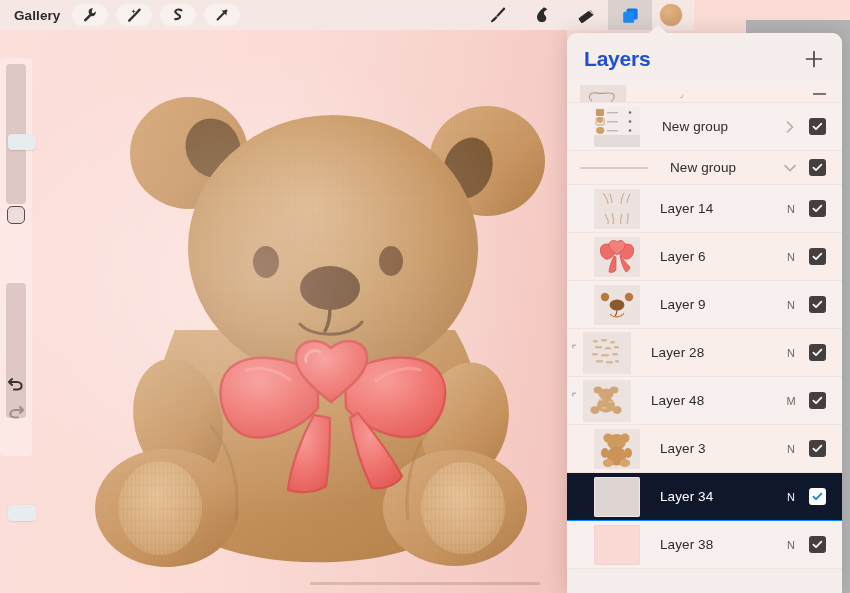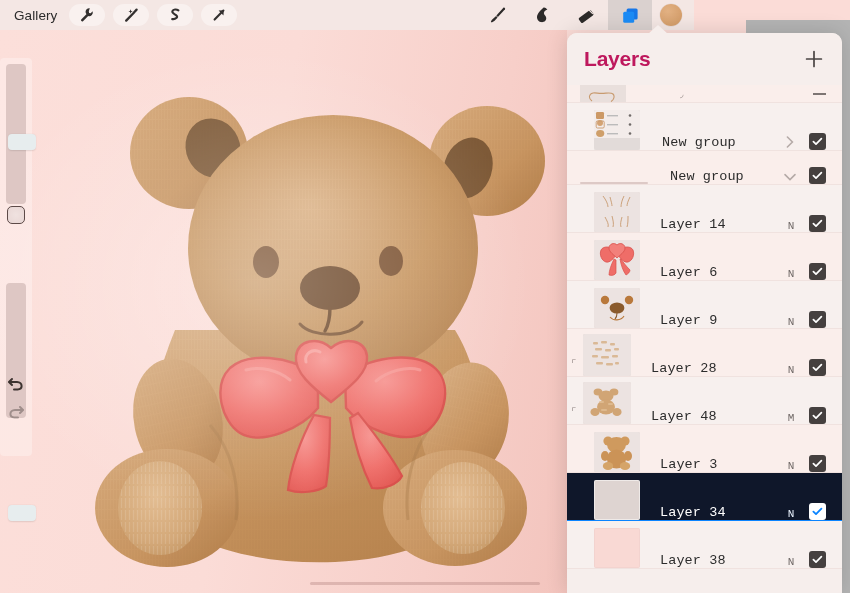--- a/index.html
+++ b/index.html
@@ -28,20 +28,21 @@
     position:absolute; left:310px; top:582px; width:230px; height:3px;
     background:rgba(160,110,105,0.30); border-radius:2px;
   }
 
   
   #topbar{
     position:absolute; left:0; top:0; width:694px; height:30px;
     background:#f4e7e4;
     display:flex; align-items:center;
     z-index:30;
+    font-weight:bold;
   }
   #topbar-left{ display:flex; align-items:center; height:30px; }
   #gallery-btn{
     font-size:13.5px; color:#2b2b2b; padding:0 12px 0 14px;
     letter-spacing:.1px; cursor:pointer;
   }
   .tool-pill{
     width:36px; height:22px; border-radius:11px;
     background:rgba(255,255,255,0.42);
     display:flex; align-items:center; justify-content:center;
@@ -119,40 +120,39 @@
     border-bottom:9px solid #f6eeec;
     z-index:41;
   }
   #panel-header{
     position:absolute; left:0; top:0; width:275px; height:52px;
     background:#f6eeec;
     display:flex; align-items:center;
     z-index:3;
   }
   #layers-title{
-    font-size:21px; font-weight:bold; color:#be185d;
+    font-size:21px; font-weight:bold; color:#1d4ed8;
     margin-left:17px; letter-spacing:-.2px;
   }
   #add-layer-btn{
     margin-left:auto; margin-right:16px;
     width:24px; height:24px; cursor:pointer;
     display:flex; align-items:center; justify-content:center;
   }
   #layer-list{
     position:absolute; left:0; top:52px; width:275px; height:508px;
     overflow:hidden;
   }
   .layer-row{
     position:relative;
     height:48px; width:275px;
-    display:flex; align-items:flex-end;
+    display:flex; align-items:center;
     background:#f7f0ee;
     border-bottom:1px solid #f0e2df;
     cursor:pointer;
-    font-family:Liberation Mono, monospace;
   }
   .layer-row.alt{ background:#faeeeb; }
   .layer-row.selected{
     background:#0f172a;
     border-bottom:1px solid #0a84ff;
   }
   .row-clip-bracket{
     width:14px; font-size:11px; color:#8d8280;
     text-align:center; line-height:1; padding-bottom:6px;
     flex:0 0 14px;

